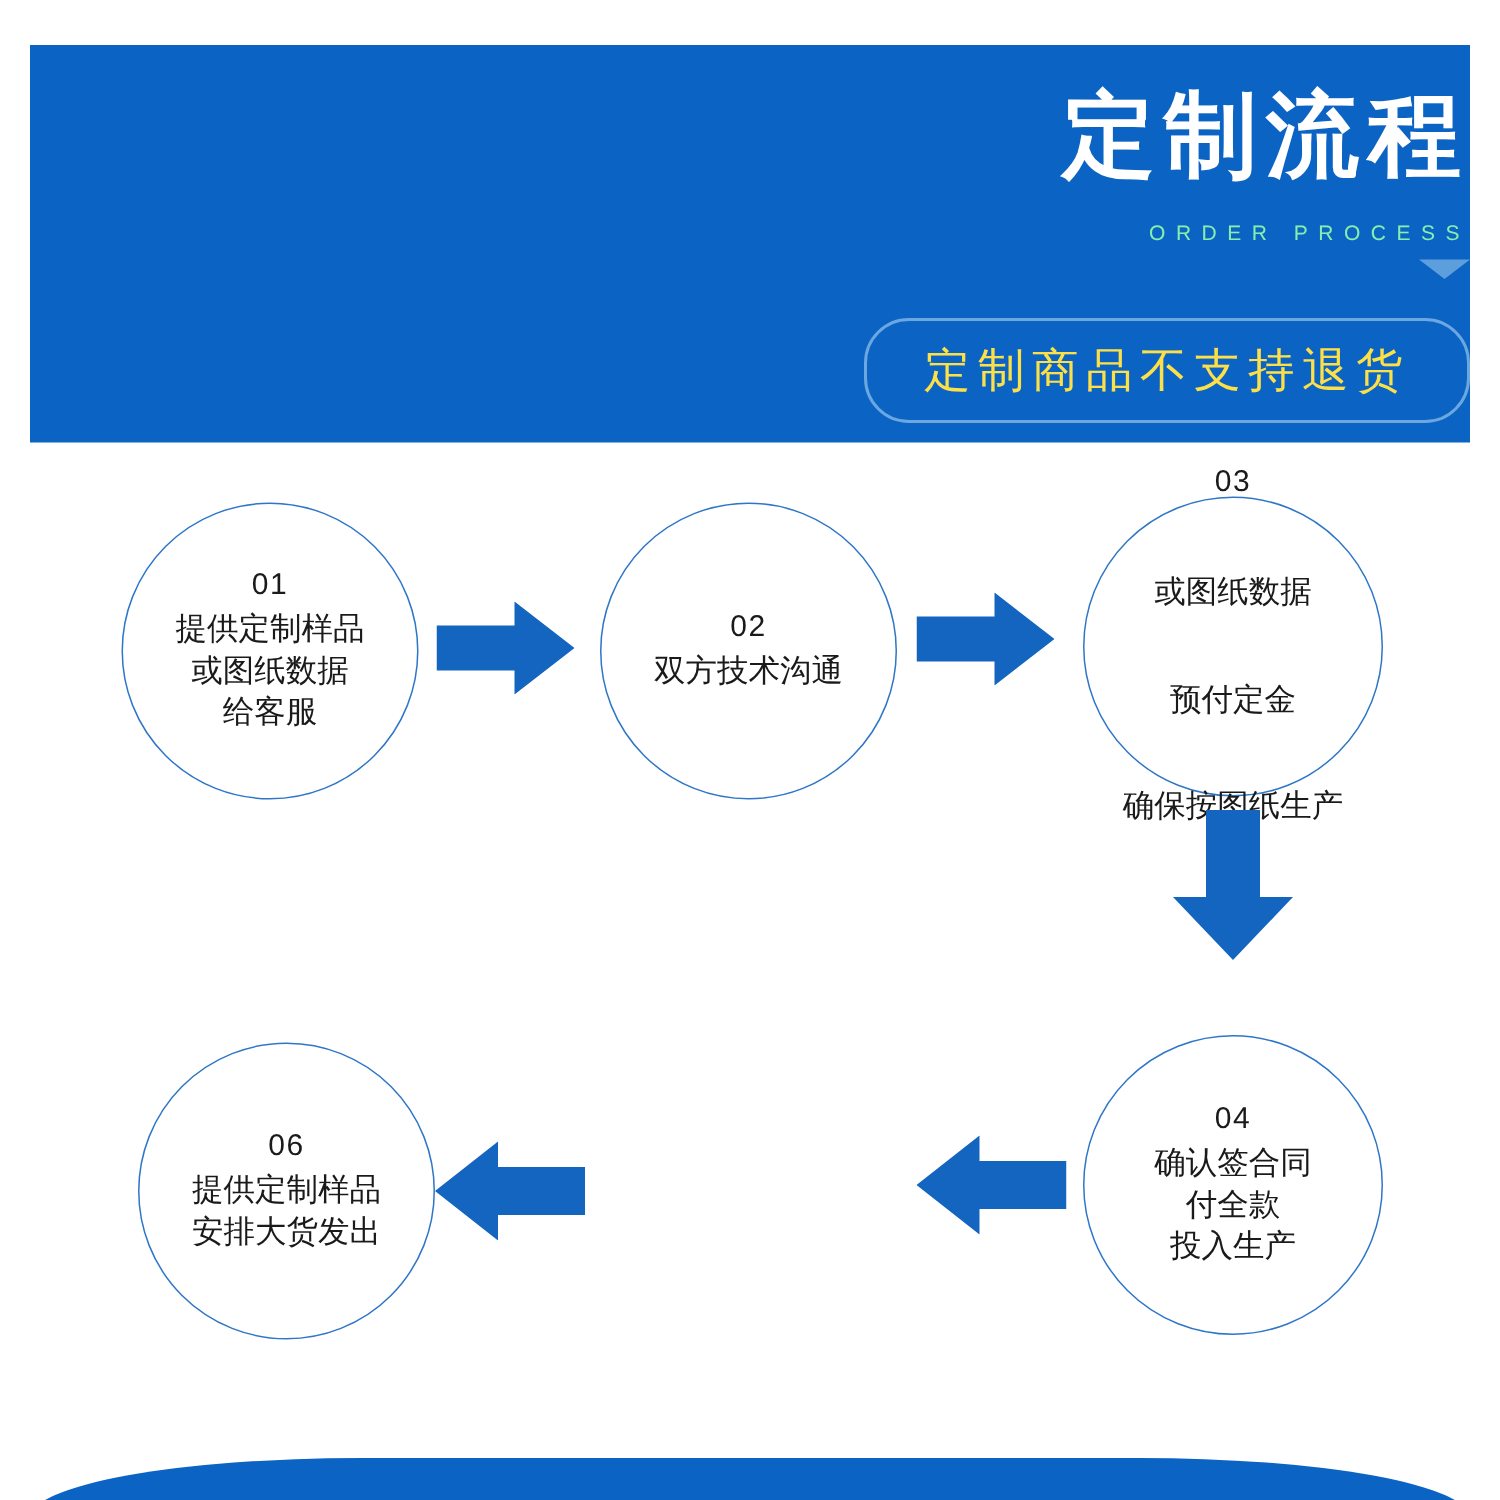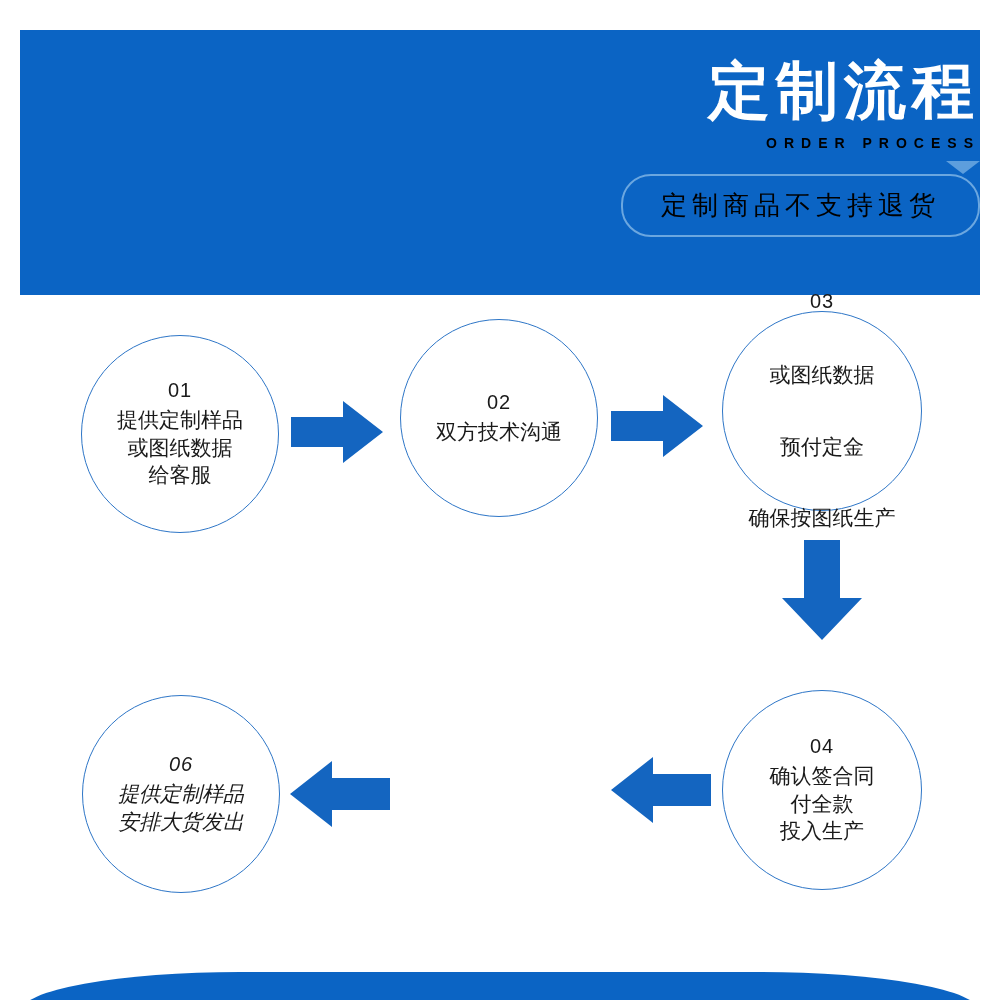--- a/index.html
+++ b/index.html
@@ -29,40 +29,40 @@
   }
   .banner-title {
     margin-top: 28px;
     color: #ffffff;
     font-size: 62px;
     font-weight: bold;
     letter-spacing: 6px;
     line-height: 1.05;
   }
   .banner-sub {
-    margin-top: 12px;
-    color: #000000;
+    margin-top: 24px;
+    color: #86efac;
     font-size: 14px;
     letter-spacing: 7px;
-    font-weight: bold;
   }
   .banner-caret {
     margin-top: 10px;
     width: 0;
     height: 0;
     border-left: 17px solid transparent;
     border-right: 17px solid transparent;
     border-top: 13px solid #5d9edd;
   }
   .banner-pill {
+    margin-top: 26px;
     border: 2px solid #6ba7e0;
     border-radius: 30px;
     padding: 12px 38px;
-    color: #000000;
-    font-size: 26px;
+    color: #fde047;
+    font-size: 31px;
     letter-spacing: 5px;
   }
 
   
   .flow {
     position: absolute;
     left: 0;
     top: 295px;
     width: 1000px;
     height: 640px;
@@ -87,25 +87,25 @@
   }
   .node .line {
     font-size: 21px;
     line-height: 1.32;
     white-space: nowrap;
     color: #1a1a1a;
   }
 
   
   #node1 { left: 81px;  top: 40px;  width: 198px; height: 198px; }
-  #node2 { left: 400px; top: 24px;  width: 198px; height: 198px; text-align: center; }
-  #node3 { left: 722px; top: 16px;  width: 200px; height: 200px; gap: 44px; }
+  #node2 { left: 400px; top: 40px;  width: 198px; height: 198px; text-align: center; }
+  #node3 { left: 722px; top: 36px;  width: 200px; height: 200px; gap: 44px; }
   #node4 { left: 722px; top: 395px; width: 200px; height: 200px; }
   #node5 { left: 400px; top: 400px; width: 198px; height: 198px; }
-  #node6 { left: 82px;  top: 400px; width: 198px; height: 198px; font-style: italic; }
+  #node6 { left: 92px;  top: 400px; width: 198px; height: 198px; }
 
   
   .arrow {
     position: absolute;
   }
   .arrow svg { display: block; }
 
   #arrow-1-2 { left: 291px; top: 106px; }
   #arrow-2-3 { left: 611px; top: 100px; }
   #arrow-3-4 { left: 782px; top: 245px; }

